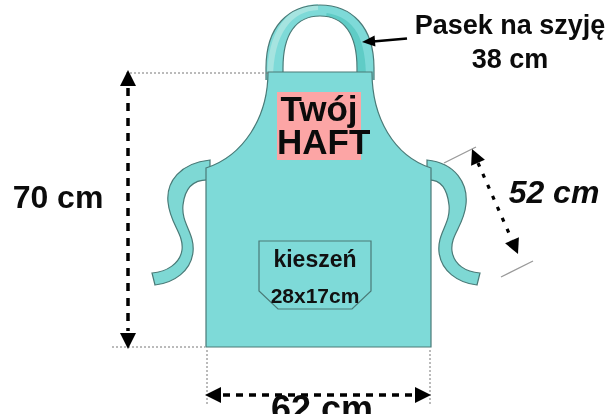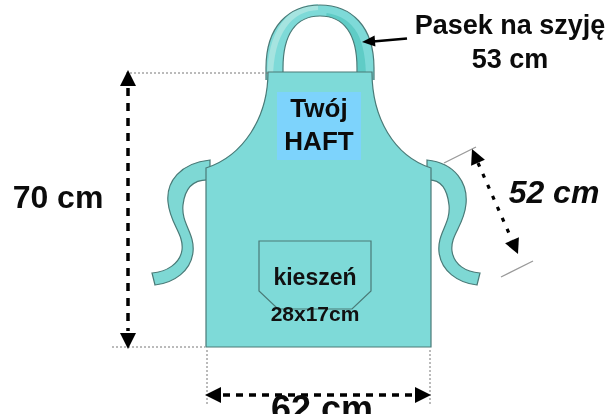--- a/index.html
+++ b/index.html
@@ -7,25 +7,25 @@
     position:relative;width:614px;height:414px;background:#fff;
     font-family:"Liberation Sans",sans-serif;overflow:hidden;
   }
   #diagram-svg{position:absolute;left:0;top:0;}
   .lbl{position:absolute;color:#0b0b0b;font-weight:bold;text-align:center;white-space:nowrap;}
   .lbl-pasek{left:408px;top:8px;width:204px;font-size:27px;line-height:34px;}
   .lbl-70{left:2px;top:179px;width:112px;font-size:32px;}
   .lbl-52{left:498px;top:174px;width:112px;font-size:32px;font-style:italic;}
   .lbl-62{left:240px;top:349px;width:164px;font-size:36px;margin-top:39px;}
   .haft-box{
-    position:absolute;left:277px;top:92px;width:84px;height:68px;background:#7dd3fc;
-    color:#0b0b0b;font-weight:bold;font-size:26px;line-height:33px;text-align:center;
+    position:absolute;left:277px;top:92px;width:84px;height:68px;background:#fca5a5;
+    color:#0b0b0b;font-weight:bold;font-size:35px;line-height:33px;text-align:center;
   }
   .pocket-lbl{position:absolute;left:258px;top:246px;width:114px;text-align:center;color:#111;font-weight:bold;}
-  .pocket-line1{font-size:23px;line-height:26px;margin-top:18px;}
+  .pocket-line1{font-size:23px;line-height:26px;}
   .pocket-line2{font-size:21px;line-height:24px;margin-top:12px;}
 </style>
 </head>
 <body>
 
 <div id="canvas">
 
   <svg id="diagram-svg" width="614" height="414" viewBox="0 0 614 414">
 
     <path d="M 266,80 L 266,68 C 266,26 289,5 320,5 C 351,5 374,26 374,68 L 374,80 Z" stroke="none" fill="#7EDAD8"></path>
@@ -62,21 +62,21 @@
     <line x1="478" y1="163" x2="512" y2="240" stroke="#000" stroke-width="3.2" stroke-dasharray="4,8"></line>
     <polygon points="472,149 484.9,159.7 471.1,165.7" fill="#000"></polygon>
     <polygon points="518,254 518.9,237.3 505.1,243.3" fill="#000"></polygon>
 
     <line x1="373" y1="41.5" x2="407" y2="38.5" stroke="#000" stroke-width="2.6"></line>
     <polygon points="362,42 374.6,35.5 375.4,46.5" fill="#000"></polygon>
   </svg>
 
   <div class="lbl lbl-pasek">
     <div>Pasek na szyję</div>
-    <div>53 cm</div>
+    <div>38 cm</div>
   </div>
 
   <div class="lbl lbl-70">70 cm</div>
 
   <div class="lbl lbl-52">52 cm</div>
 
   <div class="lbl lbl-62">62 cm</div>
 
   <div class="haft-box">
     <div>Twój</div>

